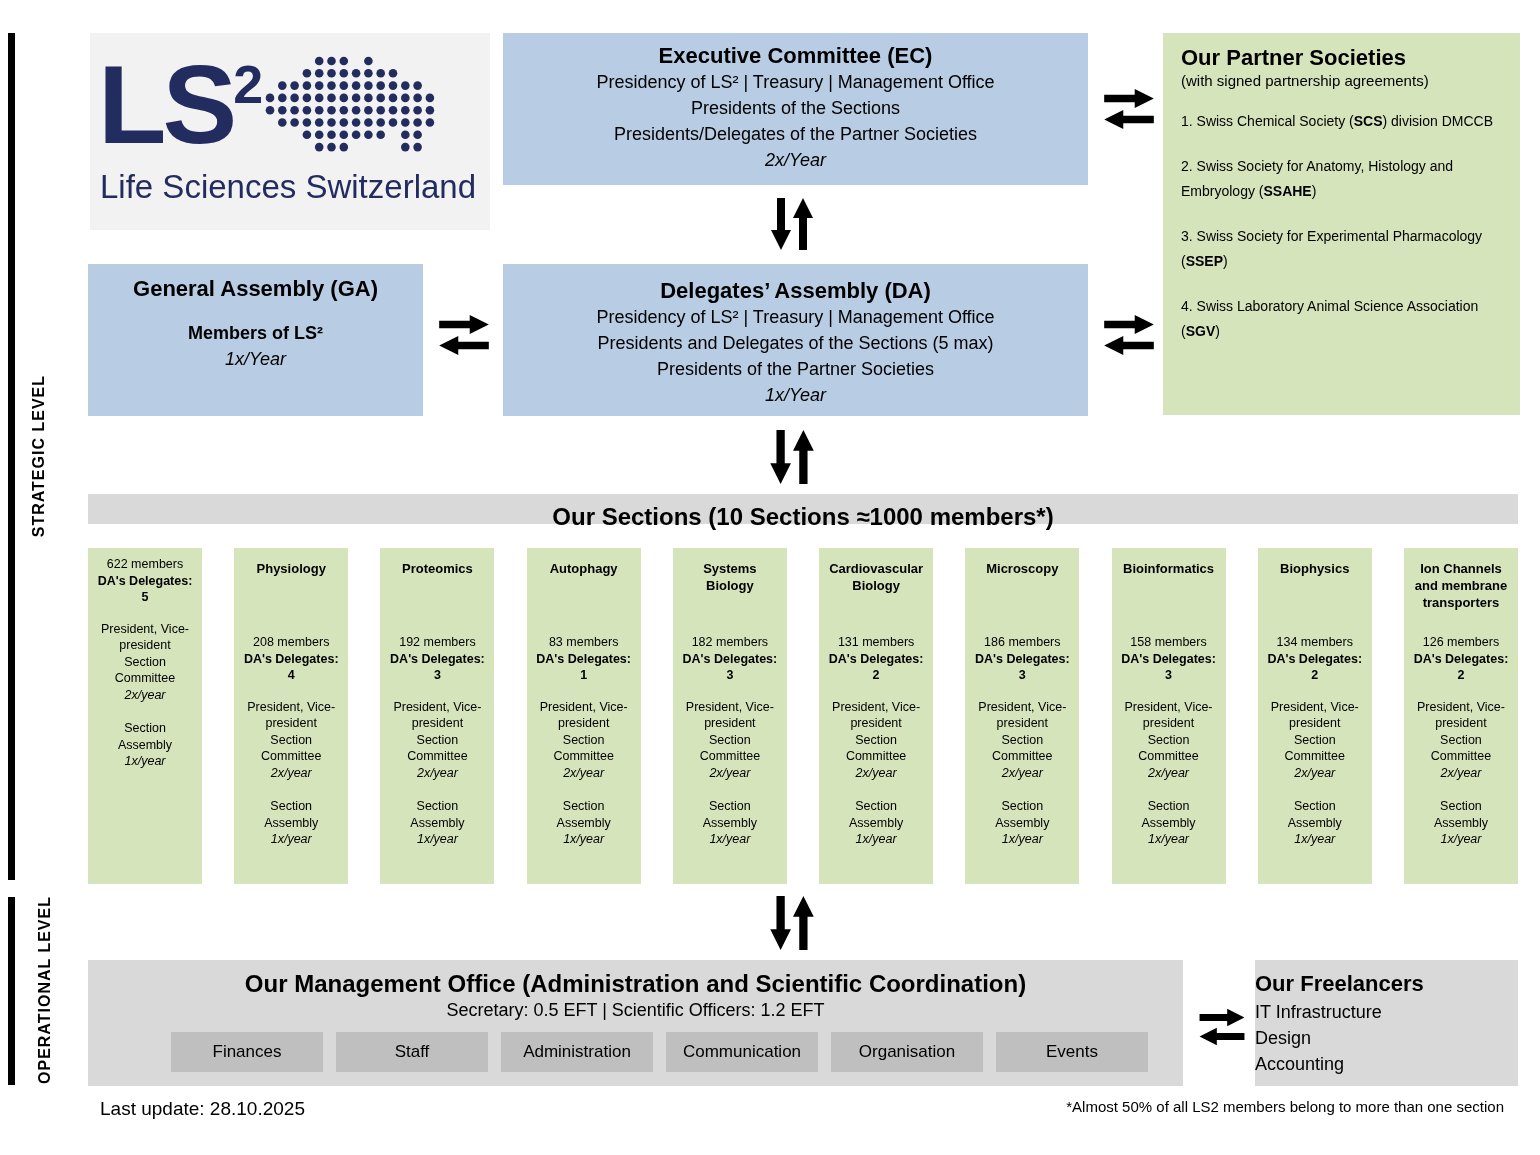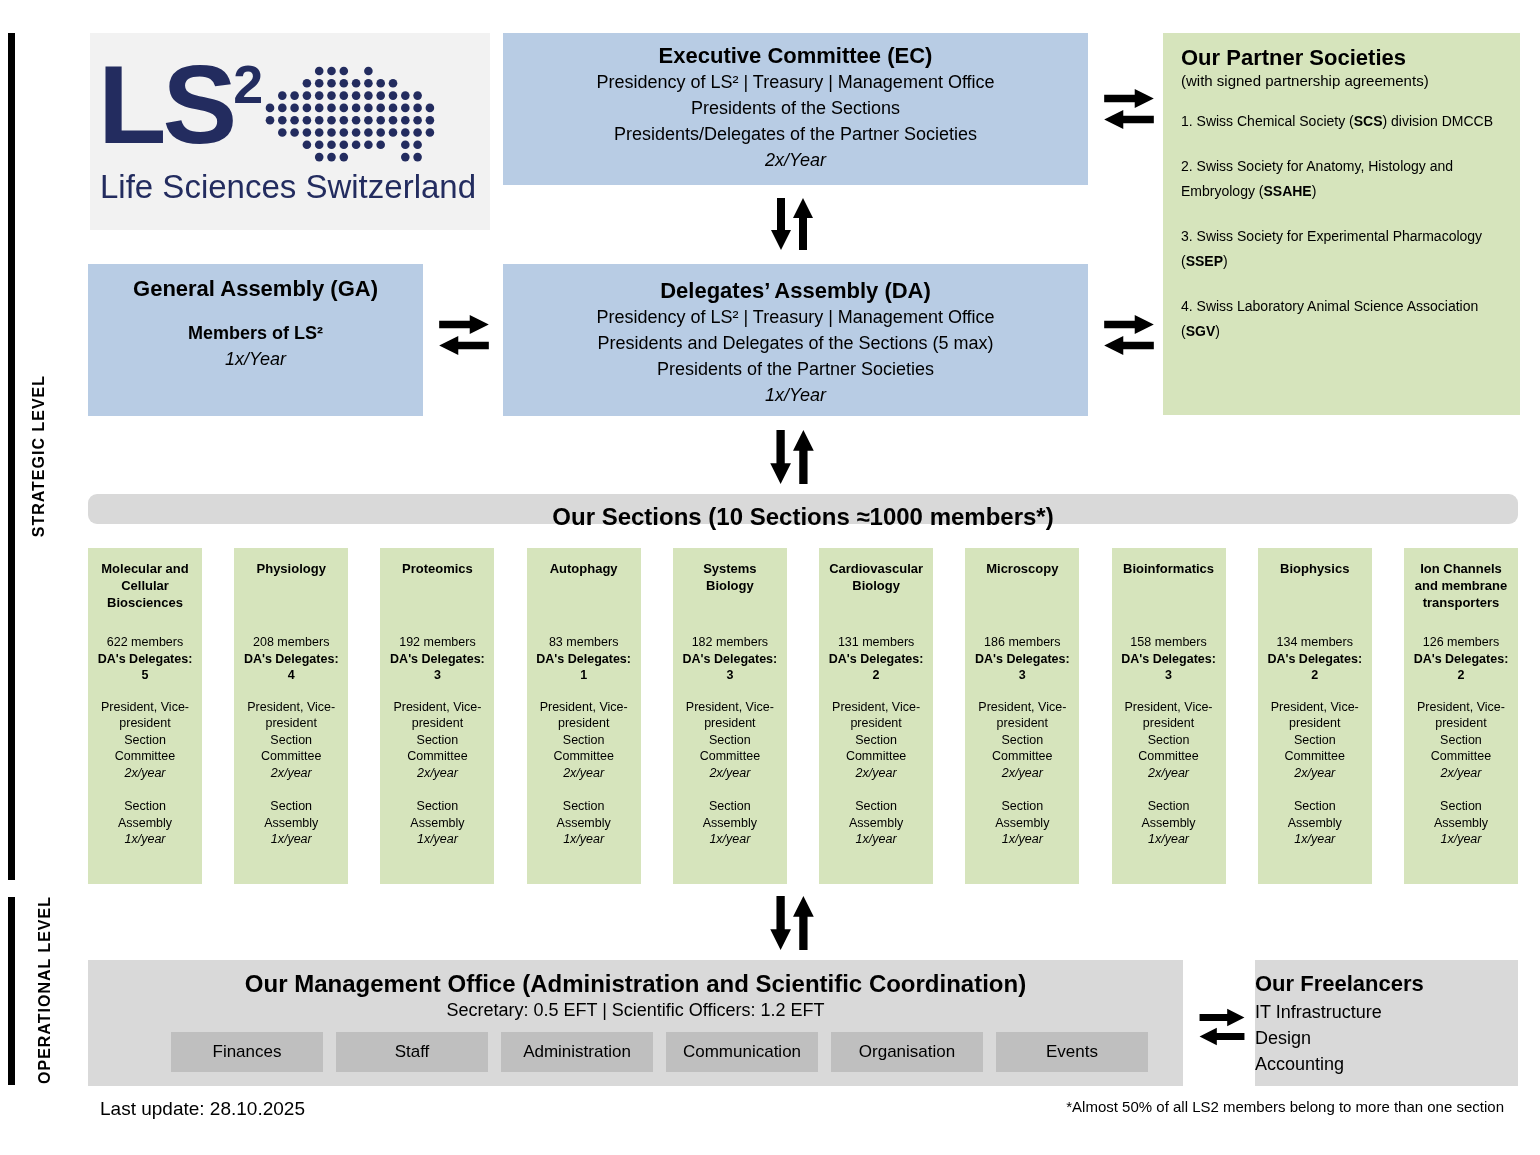--- a/index.html
+++ b/index.html
@@ -14,21 +14,21 @@
   #bar-strategic{top:33px;height:847px;}
   #bar-operational{top:897px;height:188px;}
   .vlabel{position:absolute;display:flex;align-items:center;justify-content:center;}
   #label-strategic{left:18px;top:33px;width:42px;height:847px;}
   #label-operational{left:14px;top:895px;width:62px;height:190px;}
   .vlabel span{writing-mode:vertical-rl;transform:rotate(180deg);
                font-size:16px;font-weight:bold;letter-spacing:1px;text-align:center;line-height:1.5;}
 
   
   #logo{left:90px;top:33px;width:400px;height:197px;background:#f2f2f2;padding:0;}
-  .logo-row{display:flex;align-items:flex-end;justify-content:flex-start;padding:10px 6px 0 8px;}
+  .logo-row{display:flex;align-items:center;justify-content:flex-start;padding:10px 6px 0 8px;}
   .logo-wordmark{font-size:112px;font-weight:bold;color:#232c5f;line-height:1.1;letter-spacing:-4px;}
   .logo-sup{font-size:0.48em;position:relative;top:-0.75em;letter-spacing:0;}
   .logo-tagline{font-size:33px;color:#232c5f;padding:2px 8px 0 10px;letter-spacing:0px;white-space:nowrap;}
 
   
   .blue-box{background:#b8cce4;text-align:center;}
   .green-box{background:#d6e4bc;}
   .gray-box{background:#d9d9d9;}
   .box-title{font-weight:bold;font-size:22px;}
   .box-line{font-size:18px;line-height:26px;}
@@ -40,21 +40,21 @@
   #da-box{left:503px;top:264px;width:585px;height:152px;padding-top:14px;box-sizing:border-box;}
 
   
   #partner-box{left:1163px;top:33px;width:357px;height:382px;box-sizing:border-box;padding:12px 18px;}
   #partner-box .box-title{font-size:22px;}
   .partner-sub{font-size:15px;margin-top:1px;}
   .partner-item{font-size:14px;line-height:25px;margin-top:20px;}
 
   
   #sections-header{left:88px;top:494px;width:1430px;height:30px;text-align:center;
-                   font-weight:bold;font-size:24px;line-height:46px;border-radius:9px;}
+                   font-weight:bold;font-size:24px;line-height:46px;}
   #sections-row{left:88px;top:548px;width:1430px;height:336px;display:flex;justify-content:space-between;}
   .section-box{width:114px;height:336px;background:#d6e4bc;box-sizing:border-box;
                padding:8px 4px;text-align:center;font-size:12.5px;line-height:1.32;}
   .sec-name{font-weight:bold;font-size:13px;min-height:74px;white-space:pre-line;padding-top:4px;}
   .sec-del-label,.sec-del-num{font-weight:bold;}
   .sec-committee{margin-top:15px;white-space:pre-line;}
   .sec-assembly{margin-top:17px;white-space:pre-line;}
   .sec-freq{font-style:italic;}
 
   
@@ -221,23 +221,20 @@
     <div class="box-line">Presidents and Delegates of the Sections (5 max)</div>
     <div class="box-line">Presidents of the Partner Societies</div>
     <div class="box-line italic">1x/Year</div>
   </div>
 
   <div class="abs gray-box" id="sections-header">Our Sections (10 Sections ≈1000 members*)</div>
 
   <div class="abs" id="sections-row">
 
       <div class="section-box">
-        <div class="sec-name">Molecular and
-Cellular
-Biosciences</div>
         <div class="sec-members">622 members</div>
         <div class="sec-del-label">DA's Delegates:</div>
         <div class="sec-del-num">5</div>
         <div class="sec-committee">President, Vice-president
 Section
 Committee</div>
         <div class="sec-freq">2x/year</div>
         <div class="sec-assembly">Section
 Assembly</div>
         <div class="sec-freq">1x/year</div>

